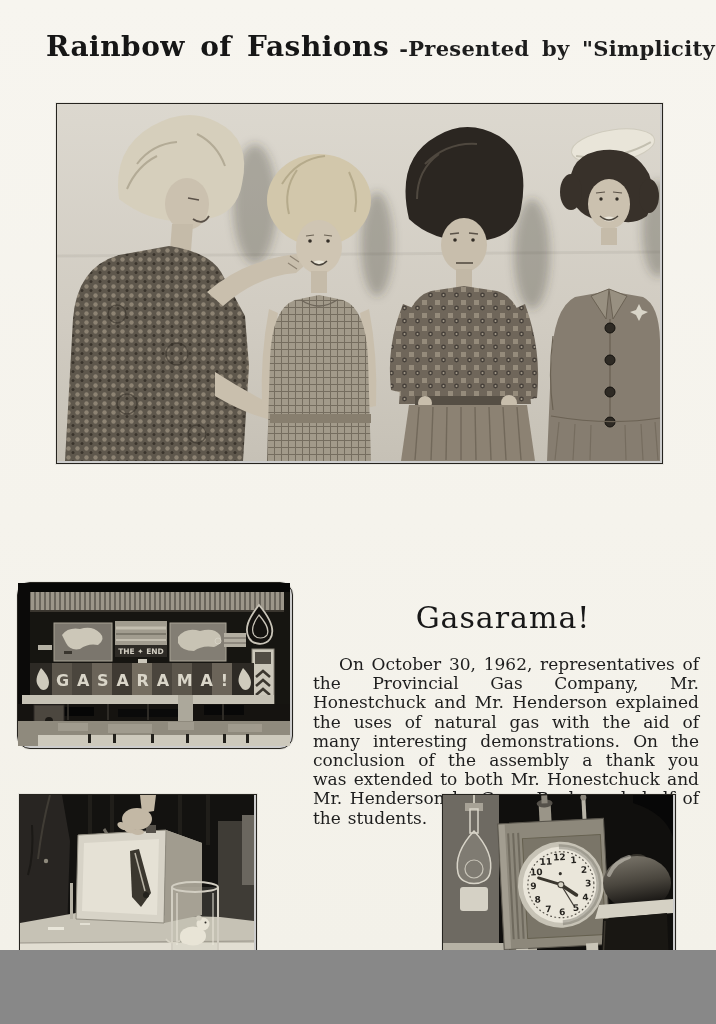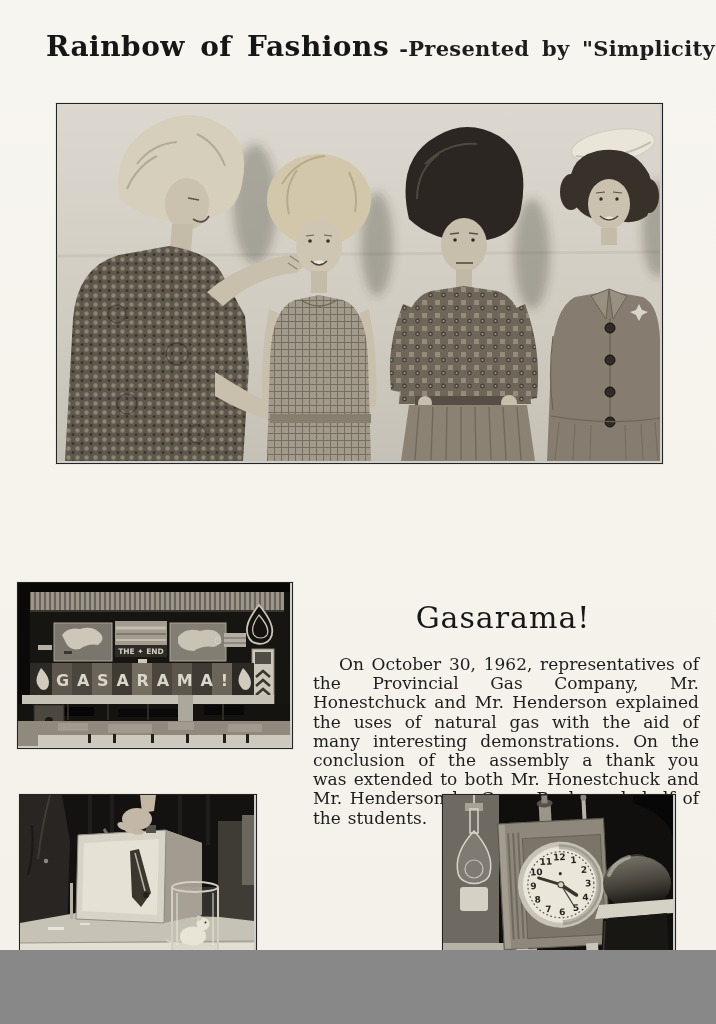--- a/index.html
+++ b/index.html
@@ -183,21 +183,21 @@
             <line x1="568" y1="321" x2="569" y2="356"></line>
           <line x1="584" y1="320" x2="586" y2="356"></line>
             <line x1="598" y1="318" x2="601" y2="356"></line>
         </g>
         <path d="M496,232 Q491,272 496,306" stroke="#6b6254" stroke-width="1.2" fill="none"></path>
       </g>
     </svg>
   </figure>
 
 
-  <figure class="photo stage-photo" style="margin:0;">
+  <figure class="photo stage-photo" style="margin:0;border-radius:13px;">
     <svg width="272" height="163" viewBox="0 0 272 163">
       <defs>
         <pattern id="stripesP" width="5" height="20" patternUnits="userSpaceOnUse">
           <rect width="5" height="20" fill="#9c968a"></rect>
           <rect x="1" width="2" height="20" fill="#6a655c"></rect>
         </pattern>
       </defs>
       <rect width="272" height="163" fill="#161511"></rect>
       <rect x="0" y="0" width="272" height="9" fill="#070706"></rect>
       <rect x="6" y="9" width="260" height="20" fill="url(#stripesP)"></rect>

